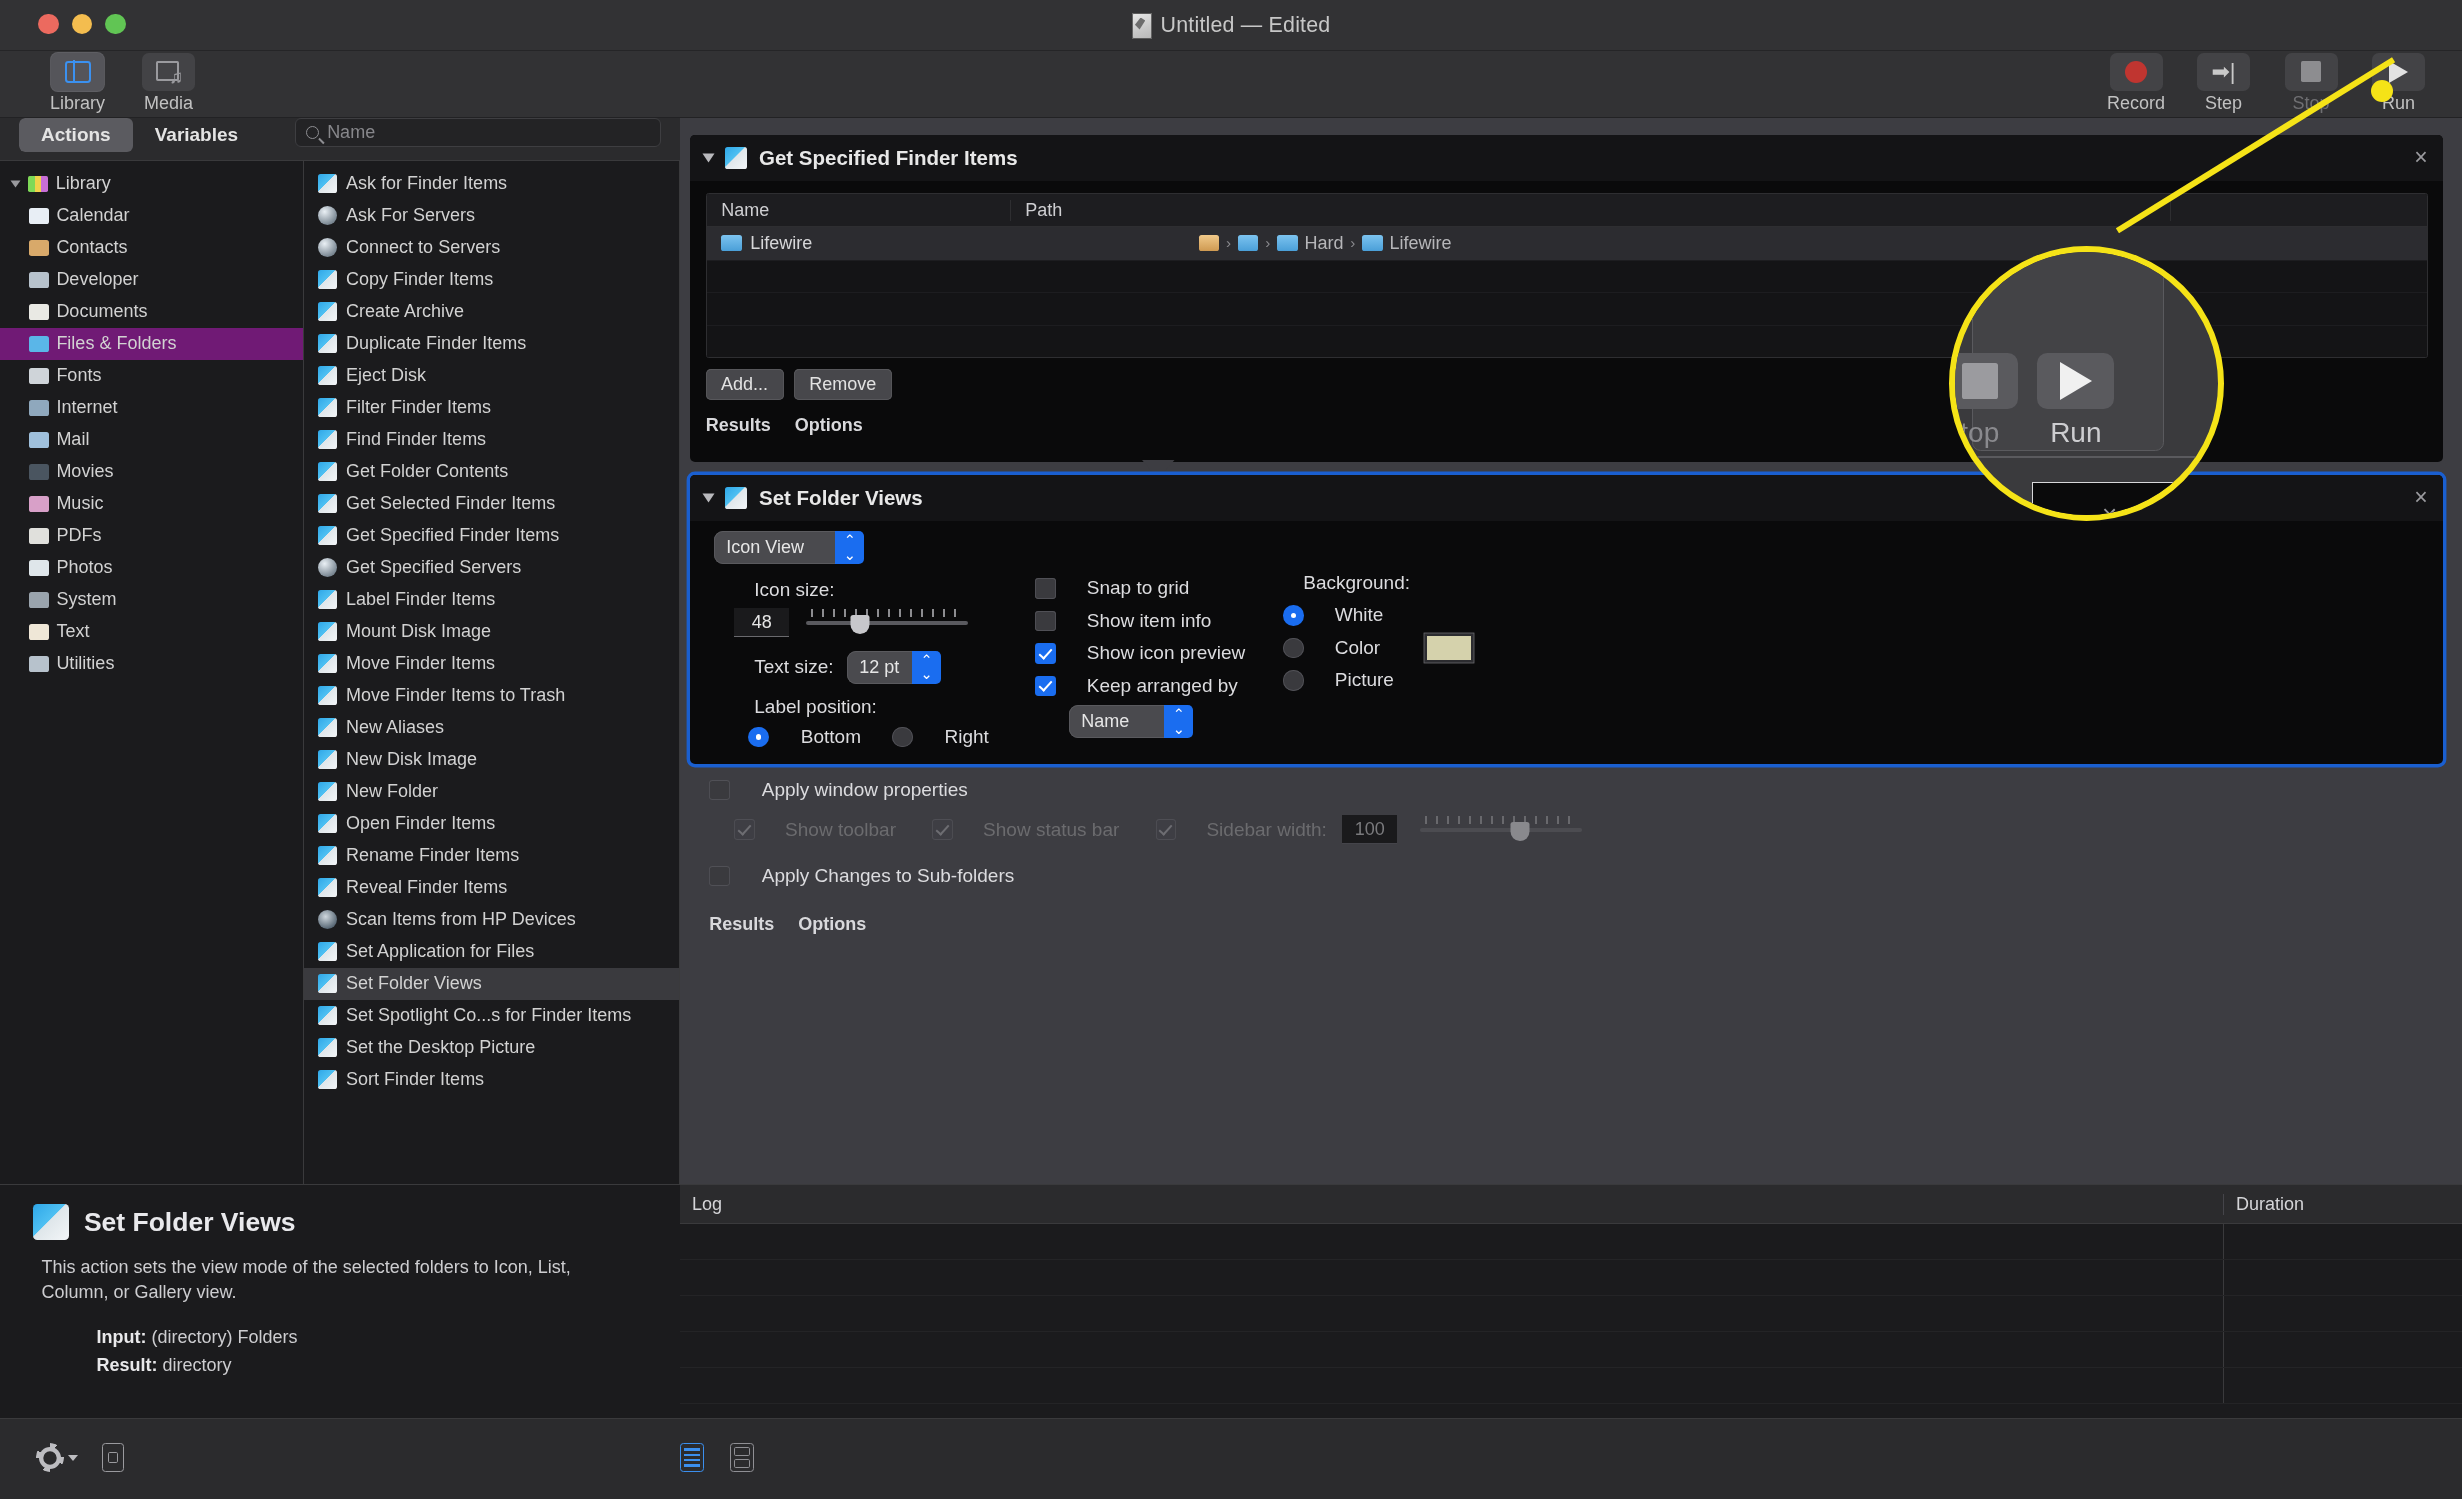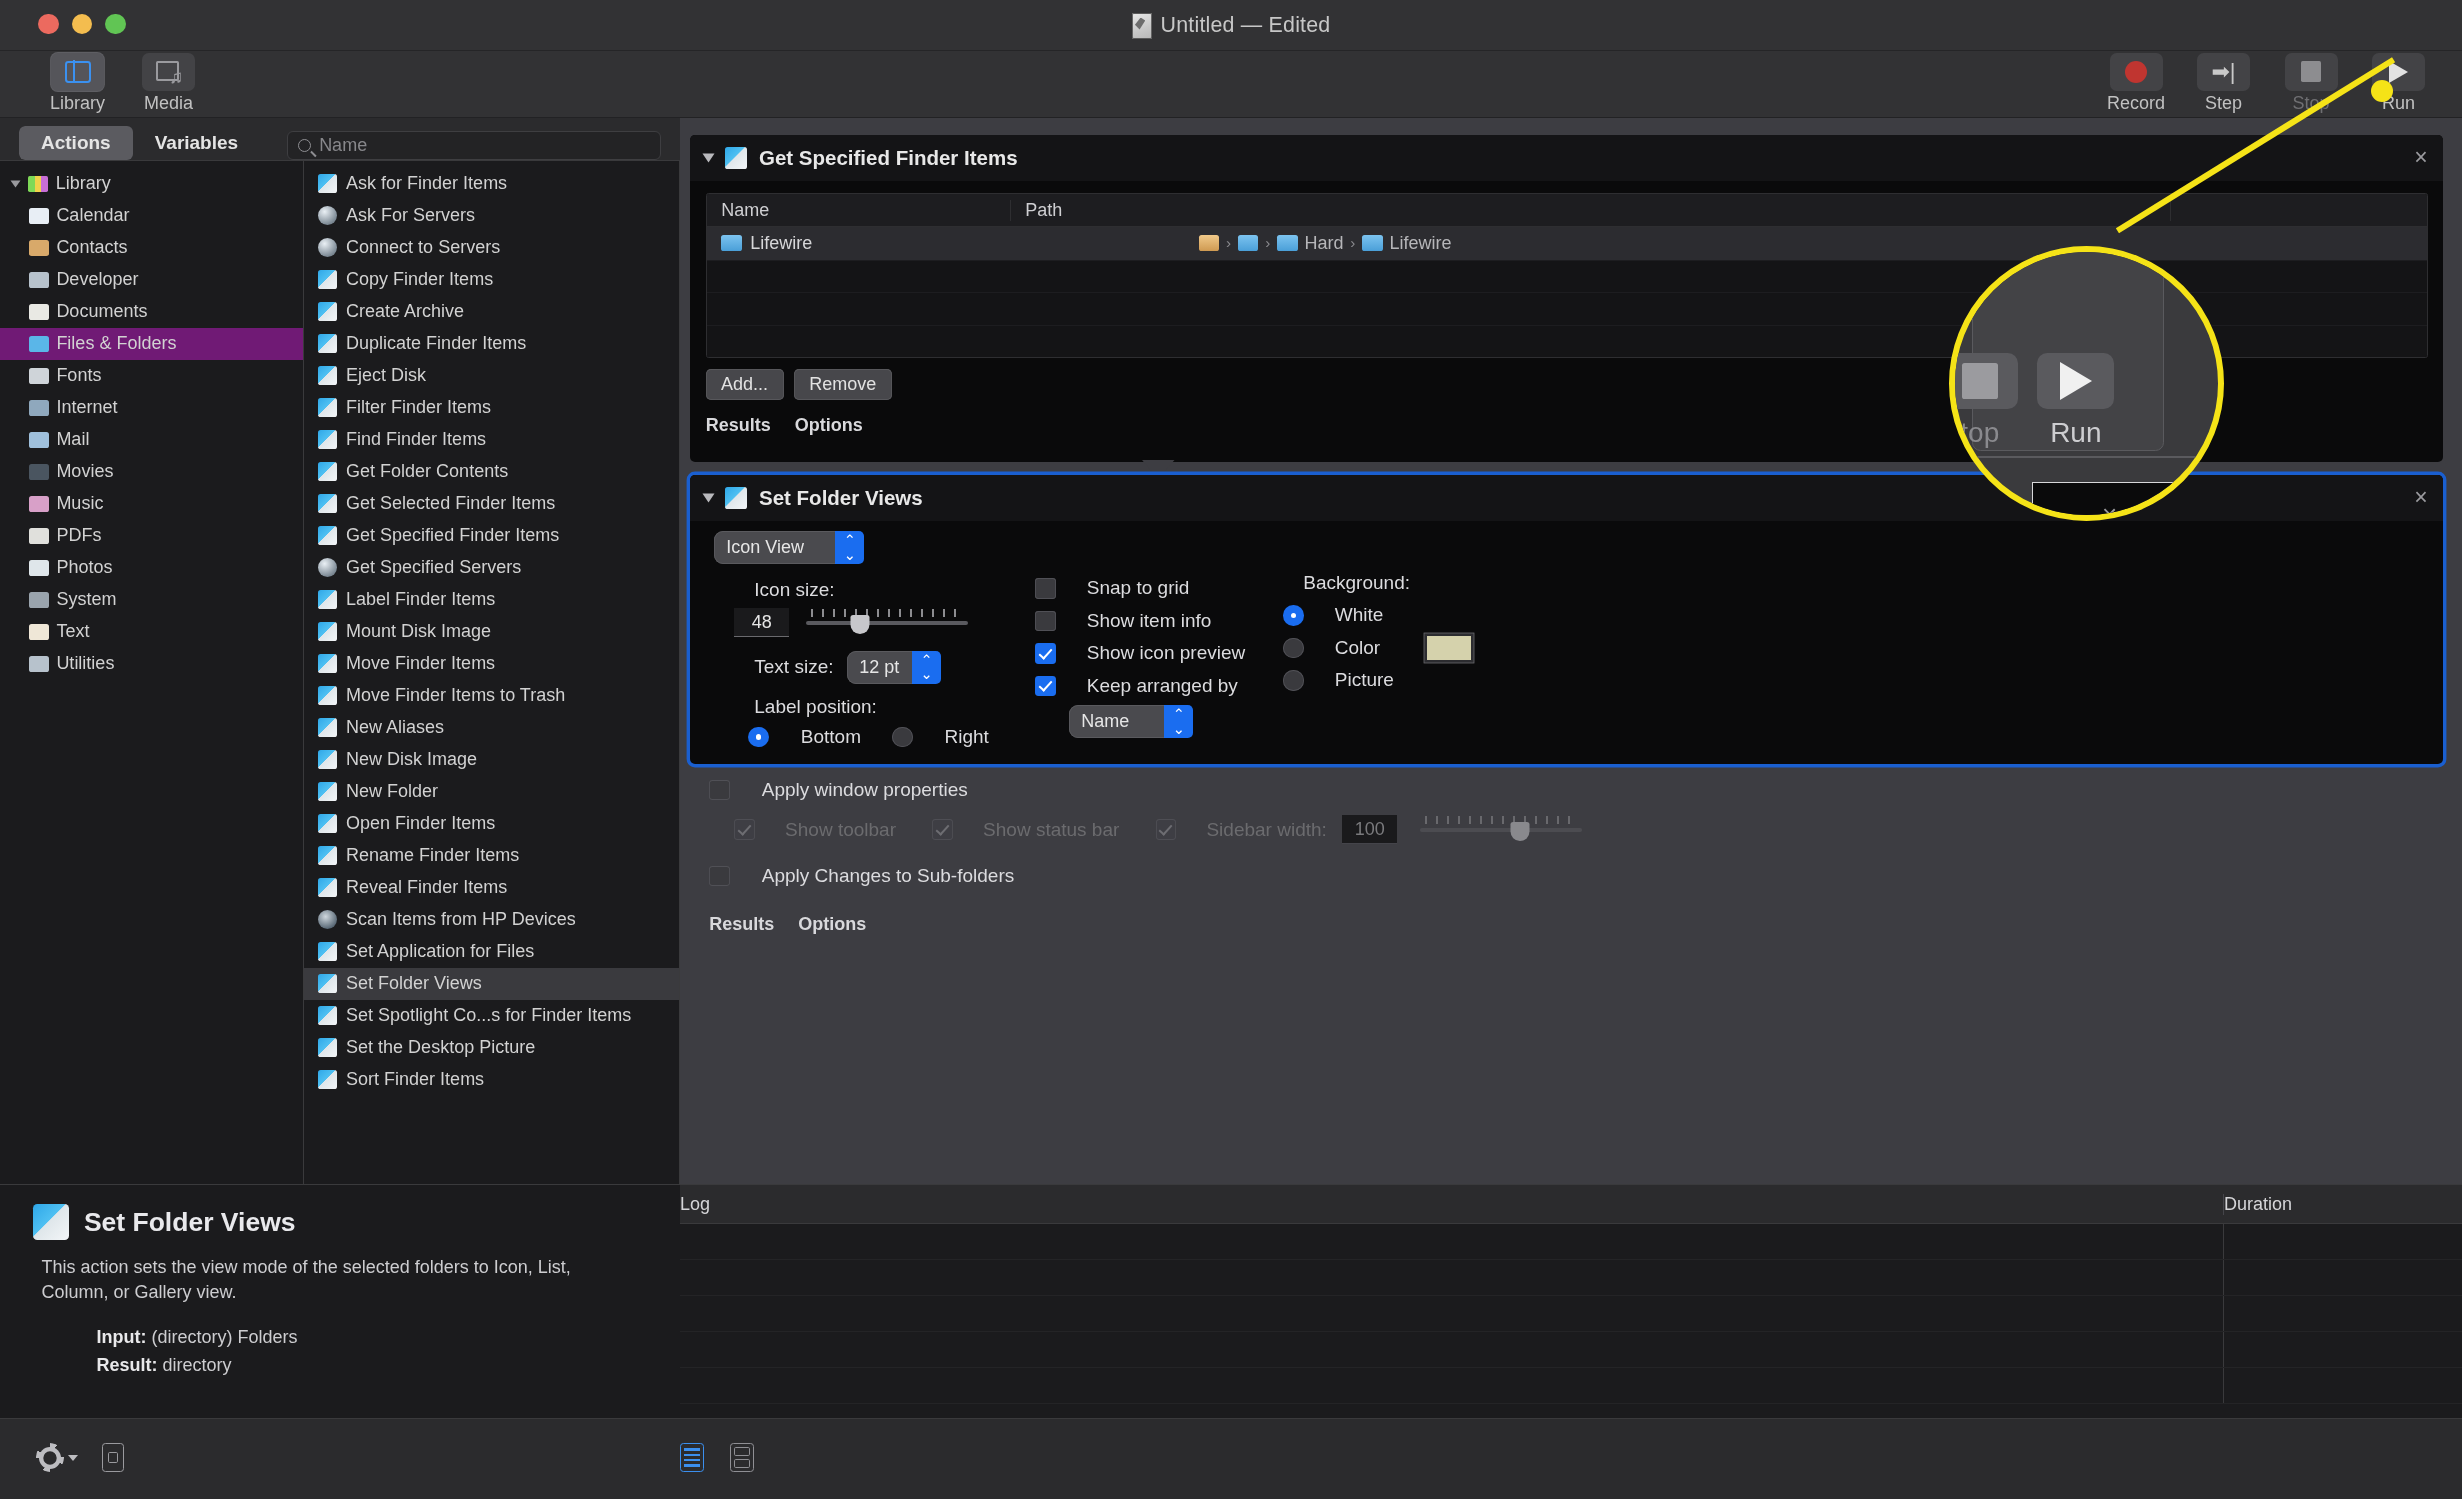--- a/index.html
+++ b/index.html
@@ -66,21 +66,21 @@
   .ic-stop { width:20.5px; height:20.5px; background:#8d8d90; border-radius:1.7px; }
   .ic-run  { width:0;height:0;border-left:19px solid #e2e2e2;border-top:11px solid transparent;border-bottom:11px solid transparent;}
 
   
   .leftpanel {
     position:absolute; left:0; top:118px; width:680px; bottom:82px;
     background:#1b1b1d; border-right:0.9px solid #3a3a3c;
   }
   .tabbar {
     position:absolute; left:0; top:0; width:680px; height:43px;
-    display:flex; align-items:flex-end; padding-left:19px; gap:8px;
+    display:flex; align-items:flex-start; padding-left:19px; gap:16px;
     background:#2b2b2d; border-bottom:0.9px solid #3a3a3c;
   }
   .seg { display:flex; border-radius:6px; overflow:hidden; }
   .seg-btn {
     padding:6px 22px; font-size:19px; font-weight:bold; color:#e4e4e4; background:transparent;
   }
   .seg-btn.active { background:#5b5b60; border-radius:6px; }
   .searchbox {
     margin-left:19px; flex:1; margin-right:19px; height:29px; border-radius:6px;
     background:#232325; border:0.9px solid #3e3e41; display:flex; align-items:center; padding:0 10.3px; gap:7.7px;
@@ -194,21 +194,21 @@
   .rb { width:20.5px; height:20.5px; border-radius:50%; background:#3a3a3e; box-shadow:0 0 0 0.9px #505056 inset; flex:none;}
   .rb.on { background:#1a6df0; box-shadow:none; position:relative; }
   .rb.on:after{content:"";position:absolute;left:7.7px;top:7.7px;width:5.1px;height:5.1px;border-radius:50%;background:#fff;}
 
   .chkline { display:flex; align-items:center; gap:11px; height:32.5px; }
   .swatch { width:44px; height:24px; background:#d5d2ac; box-shadow:0 0 0 2.6px #2c2c30, 0 0 0 3.4px #6a6a6e; }
 
   
   .logpanel { position:absolute; left:680px; right:0; bottom:82px; height:234px; background:#1b1b1d; border-top:0.9px solid #3a3a3c;}
   .loghead { height:39px; display:flex; align-items:center; background:#2b2b2d; border-bottom:0.9px solid #3a3a3c; }
-  .logh { font-size:18px; color:#d5d5d8; padding-left:0; }
+  .logh { font-size:18px; color:#d5d5d8; padding-left:12px; }
   .logh.dur { border-left:0.9px solid #45454a; }
   .logrow { height:36px; border-bottom:0.9px solid #242426; display:flex; }
   .logrow .c1 { flex:1; }
   .logrow .c2 { width:239px; border-left:0.9px solid #3a3a3c; }
 
   
   .infopanel { position:absolute; left:0; bottom:82px; width:680px; height:234px; background:#1b1b1d; border-top:0.9px solid #3a3a3c; padding:19px 24px 0 32.5px;}
   .info-head { display:flex; align-items:center; gap:15.4px; }
   .info-icon { width:36px; height:36px; border-radius:4.3px;
     background:linear-gradient(135deg,#2ea7e8 0%,#4fc0f2 45%,#dfe6ea 46%,#f3f6f8 100%); }

